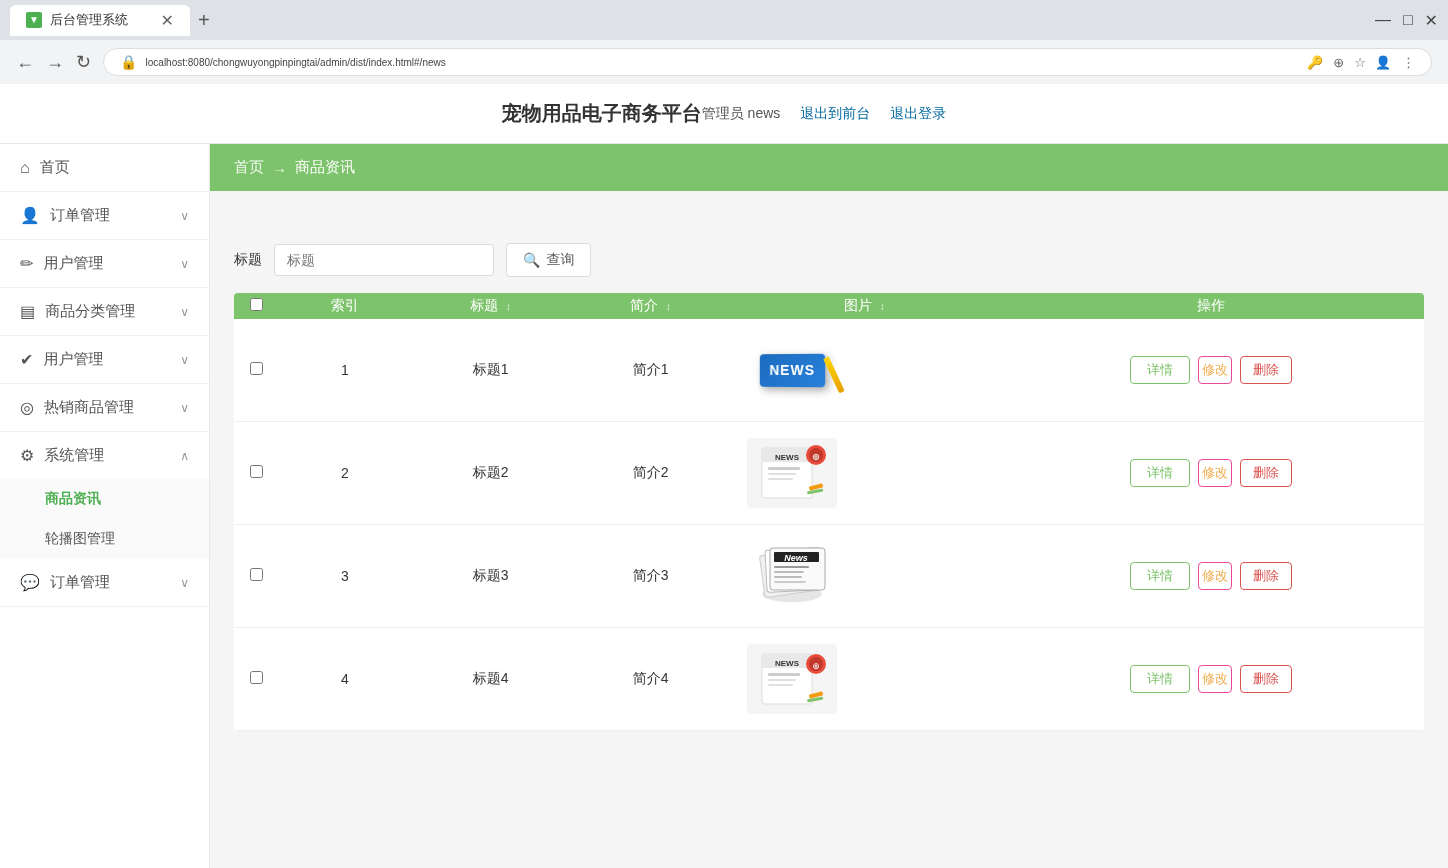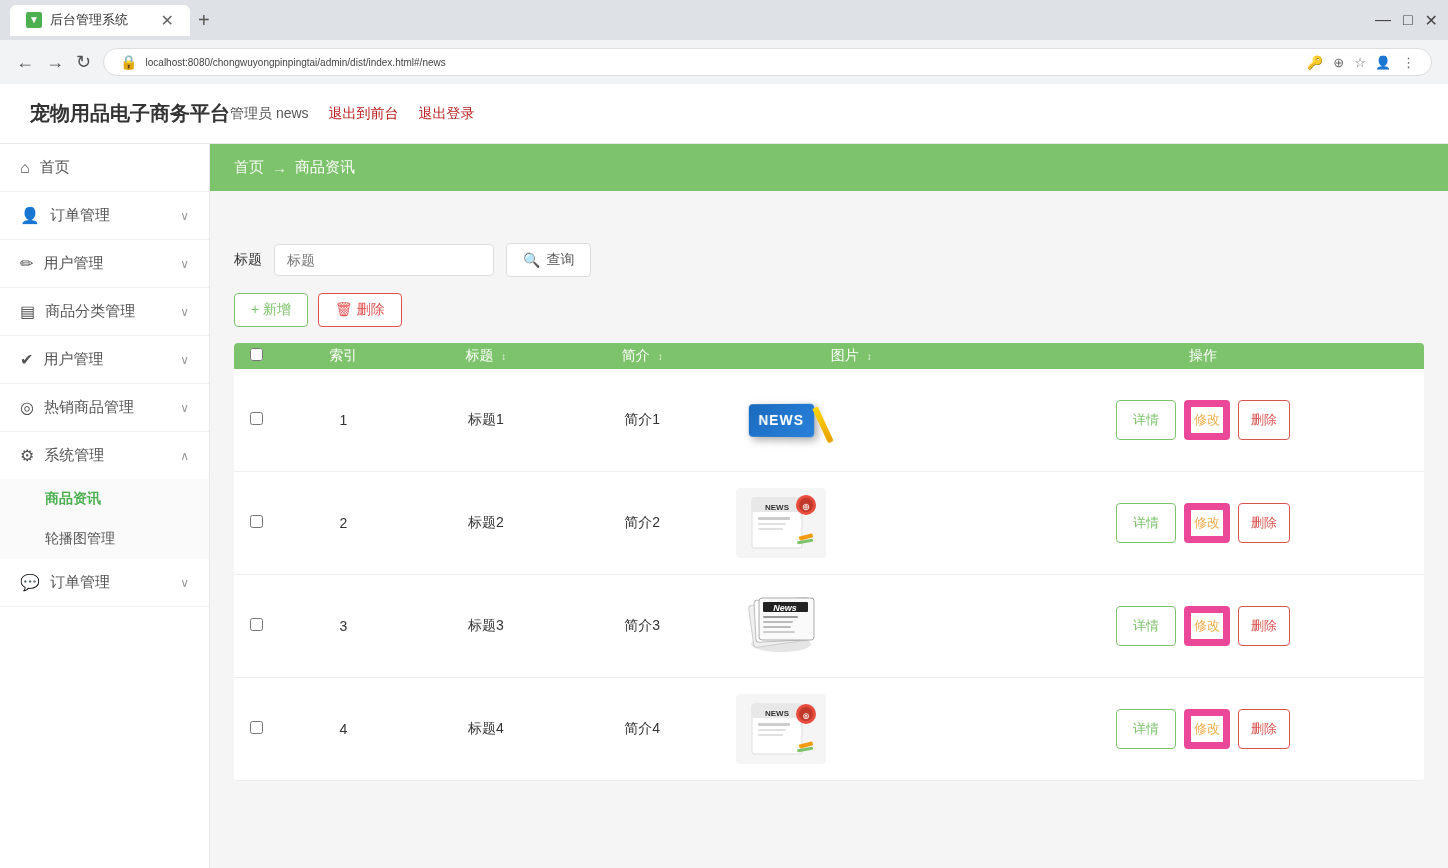--- a/index.html
+++ b/index.html
@@ -78,26 +78,26 @@
     }
 
     
     .app-header {
       background: white;
       border-bottom: 1px solid #e8e8e8;
       padding: 0 30px;
       height: 60px;
       display: flex;
       align-items: center;
-      justify-content: flex-start;
+      justify-content: center;
     }
     .app-title { font-size: 20px; font-weight: bold; color: #333; }
     .header-actions { display: flex; gap: 20px; align-items: center; color: #555; font-size: 14px; }
     .header-actions span { cursor: pointer; }
-    .header-actions .logout-btn { color: #b91c1c; }
+    .header-actions .logout-btn { color: #0369a1; }
 
     
     .main-layout {
       display: flex;
       flex: 1;
       overflow: hidden;
     }
 
     
     .sidebar {
@@ -247,21 +247,21 @@
     .btn-detail {
       border: 1px solid #7dc36b;
       color: #7dc36b;
       background: white;
       border-radius: 4px;
       padding: 4px 16px;
       cursor: pointer;
       font-size: 13px;
     }
     .btn-edit {
-      border: 7px solid #ec4899;
+      border: 1px solid #ec4899;
       color: #f0ad4e;
       background: white;
       border-radius: 4px;
       padding: 4px 3px;
       cursor: pointer;
       font-size: 13px;
     }
     .btn-del {
       border: 1px solid #d9534f;
       color: #d9534f;
@@ -416,24 +416,20 @@
 
         <div class="search-bar">
           <span class="search-label">标题</span>
           <input class="search-input" type="text" placeholder="标题" style="">
           <button class="search-btn">
             <span>🔍</span>
             <span>查询</span>
           </button>
         </div>
 
-        <div class="action-bar">
-          <button class="btn-add">+ 新增</button>
-          <button class="btn-delete">🗑 删除</button>
-        </div>
 
         <table class="data-table">
           <thead>
             <tr>
               <th class="th-checkbox">
                 <input type="checkbox" style="accent-color: rgb(125, 195, 107);">
               </th>
               <th>
                 <span>索引</span>
               </th>

